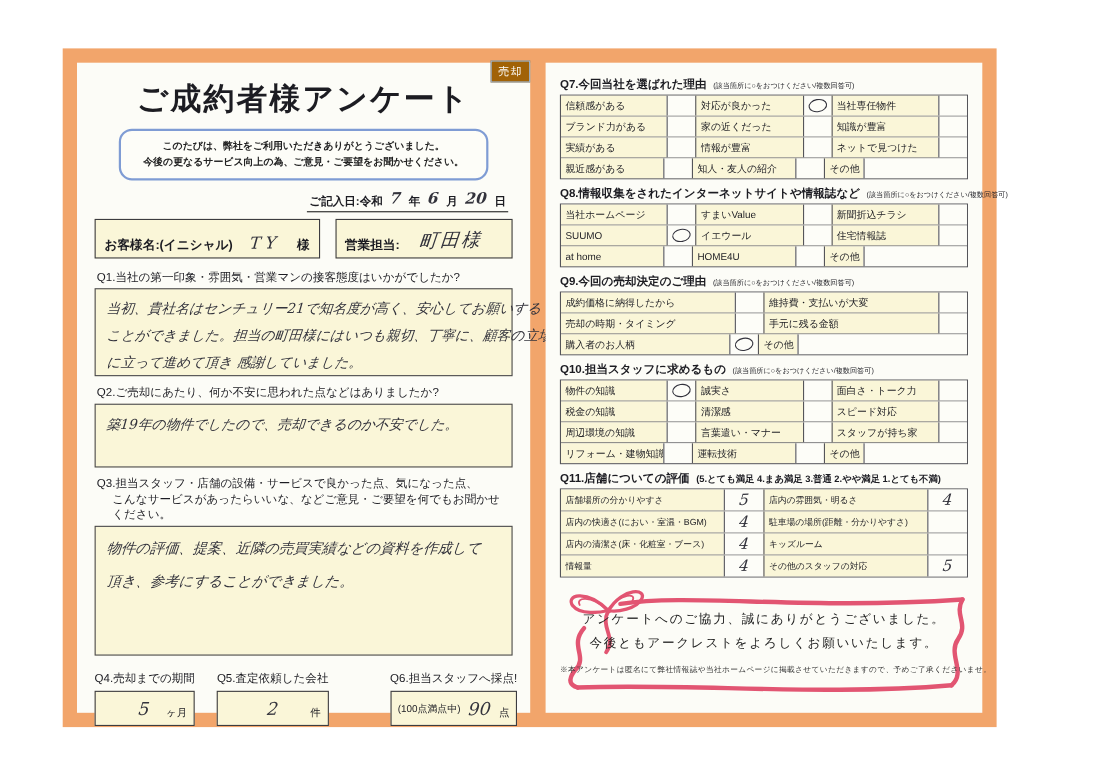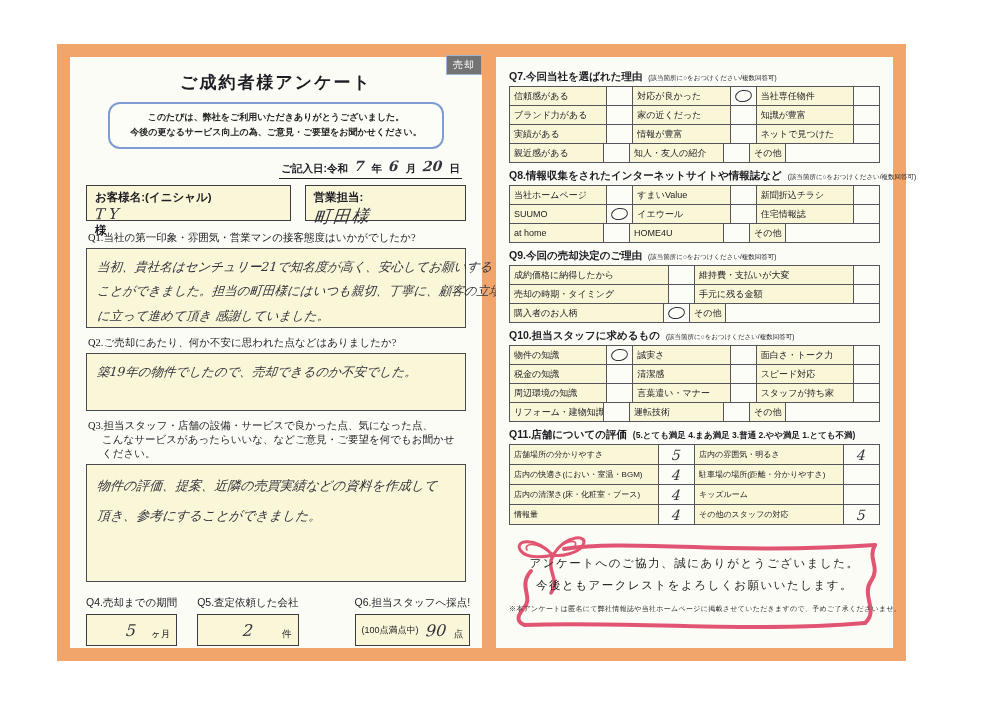--- a/index.html
+++ b/index.html
@@ -1,40 +1,40 @@
 <!DOCTYPE html>
 <html><head>
 <meta charset="utf-8">
 <style>
   html,body{margin:0;padding:0;background:#ffffff;}
   body{width:1000px;height:706px;position:relative;font-family:"Liberation Sans",sans-serif;color:#1c1c22;}
   .frame{position:absolute;left:57px;top:44px;width:849px;height:617px;background:#F2A56B;}
   .page{position:absolute;top:13px;height:591px;background:#FCFCF7;box-sizing:border-box;}
   .page-left{left:13px;width:412px;padding:10px 16px;}
   .page-right{left:439px;width:397px;padding:13px 13px;}
-  .badge{position:absolute;left:446px;top:55px;background:#737373;color:#fff;font-size:10px;
+  .badge{position:absolute;left:446px;top:55px;background:#a16207;color:#fff;font-size:10px;
          padding:2px 6px;border:1px solid #9cb6d4;letter-spacing:1px;}
   
-  .title{font-size:17px;font-weight:700;text-align:center;letter-spacing:2px;margin:4px 0 8px;}
+  .title{font-size:28px;font-weight:700;text-align:center;letter-spacing:2px;margin:4px 0 8px;}
   .intro-box{width:324px;margin:0 auto;border:2px solid #7f9cd4;border-radius:12px;background:#FDFDF8;
              padding:6px 4px;font-size:9px;font-weight:700;text-align:center;line-height:1.7;color:#222;}
   .date-line{text-align:right;margin:10px 4px 6px 0;font-size:10.5px;font-weight:700;}
   .date-underline{display:inline-block;border-bottom:1.5px solid #222;padding:0 2px 2px 2px;}
   .hw{font-family:"DejaVu Serif",serif;font-style:italic;color:#33333c;display:inline-block;
       transform:skewX(-6deg) rotate(-1deg);}
   .date-line .hw{font-size:14px;padding:0 4px;position:relative;top:-1px;}
   .fields-row{display:flex;gap:14px;margin:6px 0 10px;}
-  .field-box{background:#FAF6D8;border:1.5px solid #3c3c40;display:flex;align-items:flex-start;
-             padding:4px 8px;height:26px;flex-direction:column;}
+  .field-box{background:#FAF6D8;border:1.5px solid #3c3c40;display:flex;align-items:flex-end;
+             padding:4px 8px;height:26px;}
   .field-box.customer{flex:1.3;}
   .field-box.agent{flex:1;}
   .f-label{font-size:11.5px;font-weight:600;white-space:nowrap;}
   .f-value{font-size:15px;letter-spacing:4px;flex:1;text-align:center;}
   .agent-hw{font-size:17px;letter-spacing:2px;}
-  .q-label{font-size:10.5px;margin:8px 2px 3px;line-height:1.35;font-family:Liberation Serif, serif;}
+  .q-label{font-size:10.5px;margin:8px 2px 3px;line-height:1.35;}
   .q-label .indent{padding-left:14px;display:block;}
   .answer-box{background:#FAF6D8;border:1.4px solid #4a4a4e;padding:6px 10px;box-sizing:border-box;}
   .answer-box.q1{height:80px;}
   .answer-box.q2{height:58px;}
   .answer-box.q3{height:118px;}
   .hw-line{font-family:"DejaVu Serif",serif;font-style:italic;color:#33333c;font-size:12.5px;
            line-height:1.95;transform:skewX(-5deg);white-space:nowrap;}
   .answer-box.q3 .hw-line{line-height:2.3;font-size:13px;}
   .bottom-row{display:flex;gap:20px;margin-top:14px;}
   .bq{flex:1;}

